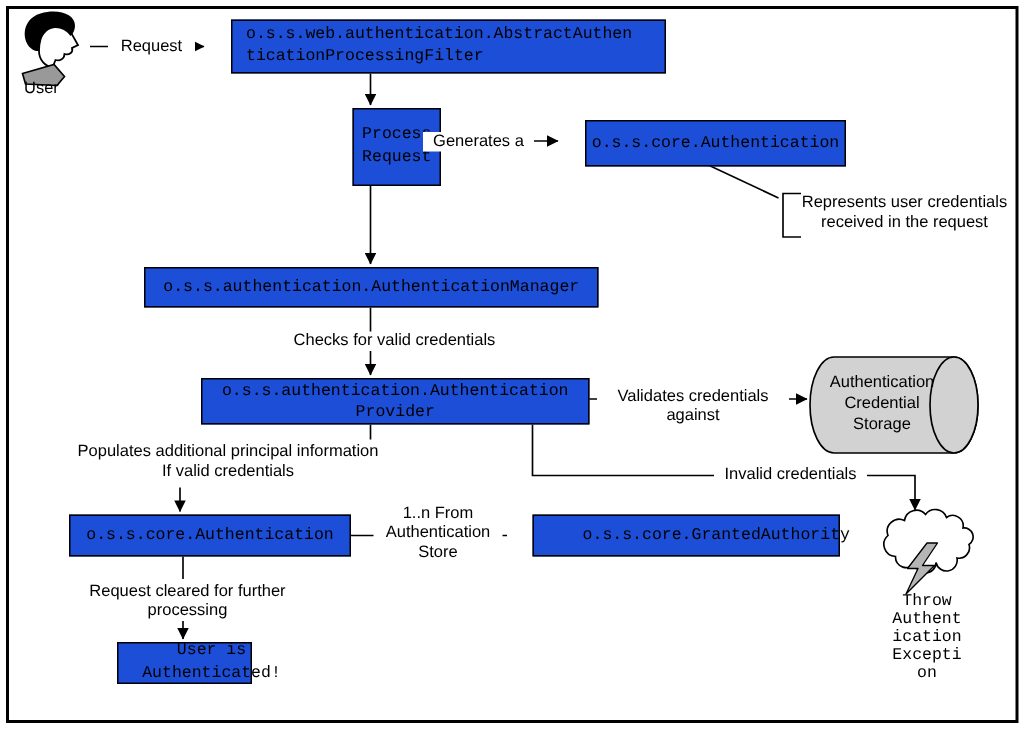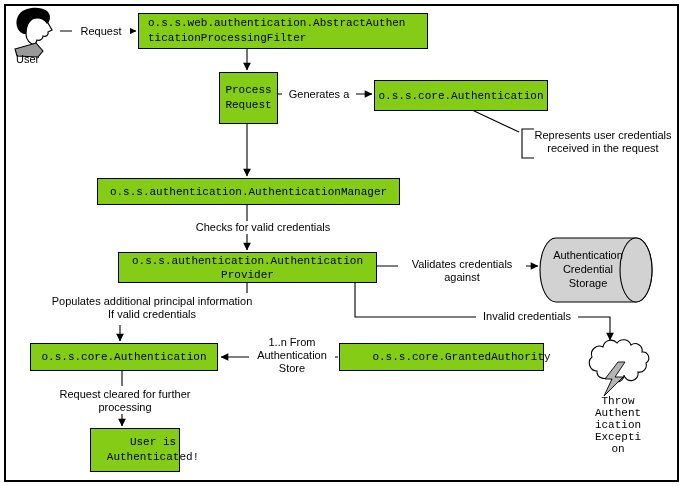--- a/index.html
+++ b/index.html
@@ -2,40 +2,40 @@
 <html><head>
 <meta charset="utf-8">
 <style>
   html,body{margin:0;padding:0;background:#fff;}
   #stage{
     position:relative;width:683px;height:486px;background:#fff;overflow:hidden;
     font-family:"Liberation Sans",sans-serif;color:#000;
   }
   #wires{position:absolute;left:0;top:0;width:683px;height:486px;}
   .node{
-    position:absolute;box-sizing:border-box;background:#84cc16;border:1px solid #000;
+    position:absolute;box-sizing:border-box;background:#1d4ed8;border:1px solid #000;
     display:flex;align-items:center;justify-content:center;text-align:center;
-    font:11px/14px "Liberation Mono",monospace;white-space:pre-line;
+    font:11px/14px "Liberation Mono",monospace;white-space:pre-line;margin-left:16px;
   }
   .sansnode{font-family:Liberation Mono, monospace;line-height:15px;}
   .lbl{
     position:absolute;font:11px/13px "Liberation Sans",sans-serif;text-align:center;
     white-space:pre-line;
   }
   .onwire{background:#fff;padding:0 3px;}
   .mono{font-family:"Liberation Mono",monospace;}
 
   #node-filter{left:138px;top:13px;width:290px;height:36px;justify-content:flex-start;padding-left:9px;text-align:left;line-height:15px;}
   #node-process-request{left:219px;top:72px;width:59px;height:52px;}
   #node-authentication{left:374px;top:80px;width:174px;height:31px;}
-  #node-manager{left:97px;top:178px;width:303px;height:27px;}
+  #node-manager{left:80px;top:178px;width:303px;height:27px;}
   #node-provider{left:118px;top:252px;width:259px;height:31px;}
   #node-granted-authority{left:339px;top:343px;width:205px;height:28px;padding-left:40px;}
   #node-authentication-result{left:30px;top:343px;width:188px;height:28px;}
-  #node-user-authenticated{left:90px;top:428px;width:90px;height:44px;padding-left:36px;}
+  #node-user-authenticated{left:62px;top:428px;width:90px;height:28px;padding-left:36px;}
 
   #storage-label{left:544px;top:248px;width:88px;line-height:14px;}
   #label-request{left:72px;top:25px;width:52px;}
   #label-generates{left:282px;top:88px;width:68px;}
   #label-sends{left:118px;top:146px;width:312px;}
   #label-checks{left:184px;top:221px;width:152px;}
   #label-validates{left:398px;top:258px;width:122px;}
   #label-invalid{left:476px;top:310px;width:96px;}
   #label-populates{left:28px;top:295px;width:248px;}
   #label-from-store{left:249px;top:336px;width:80px;}

